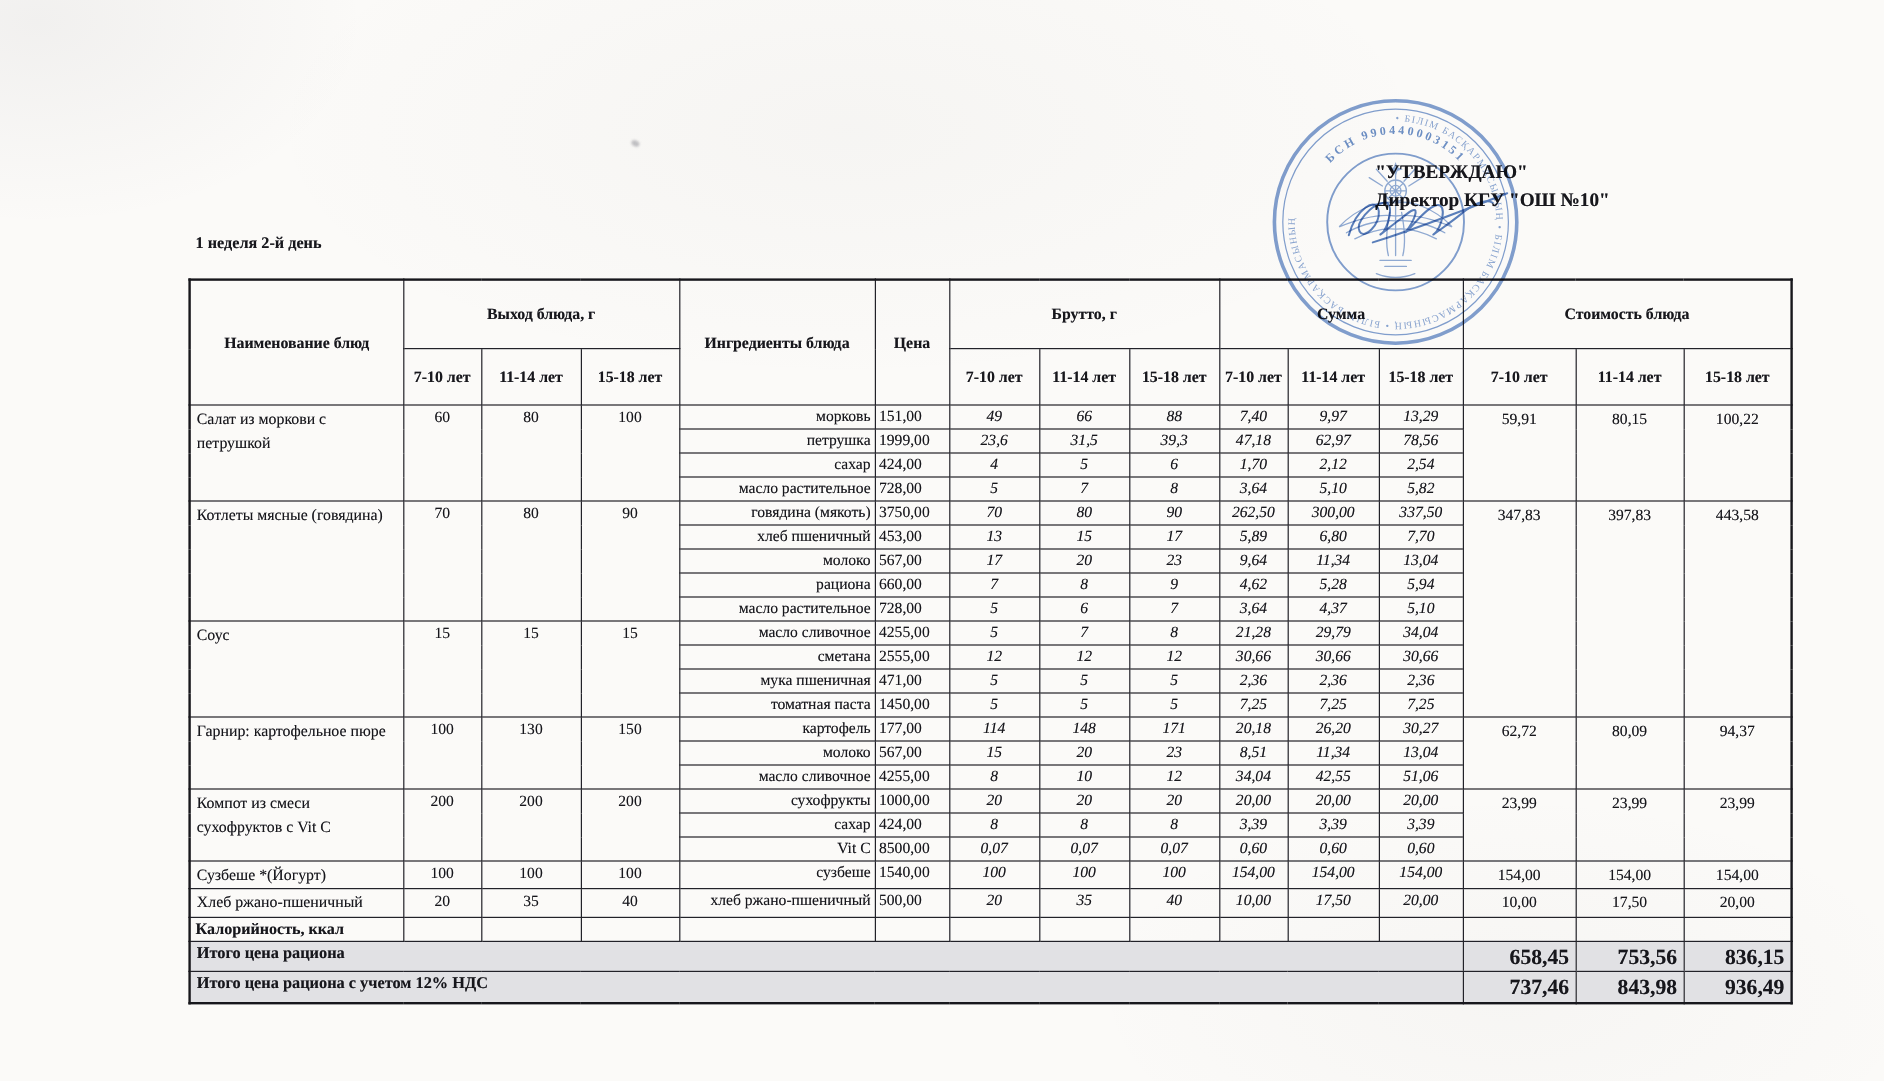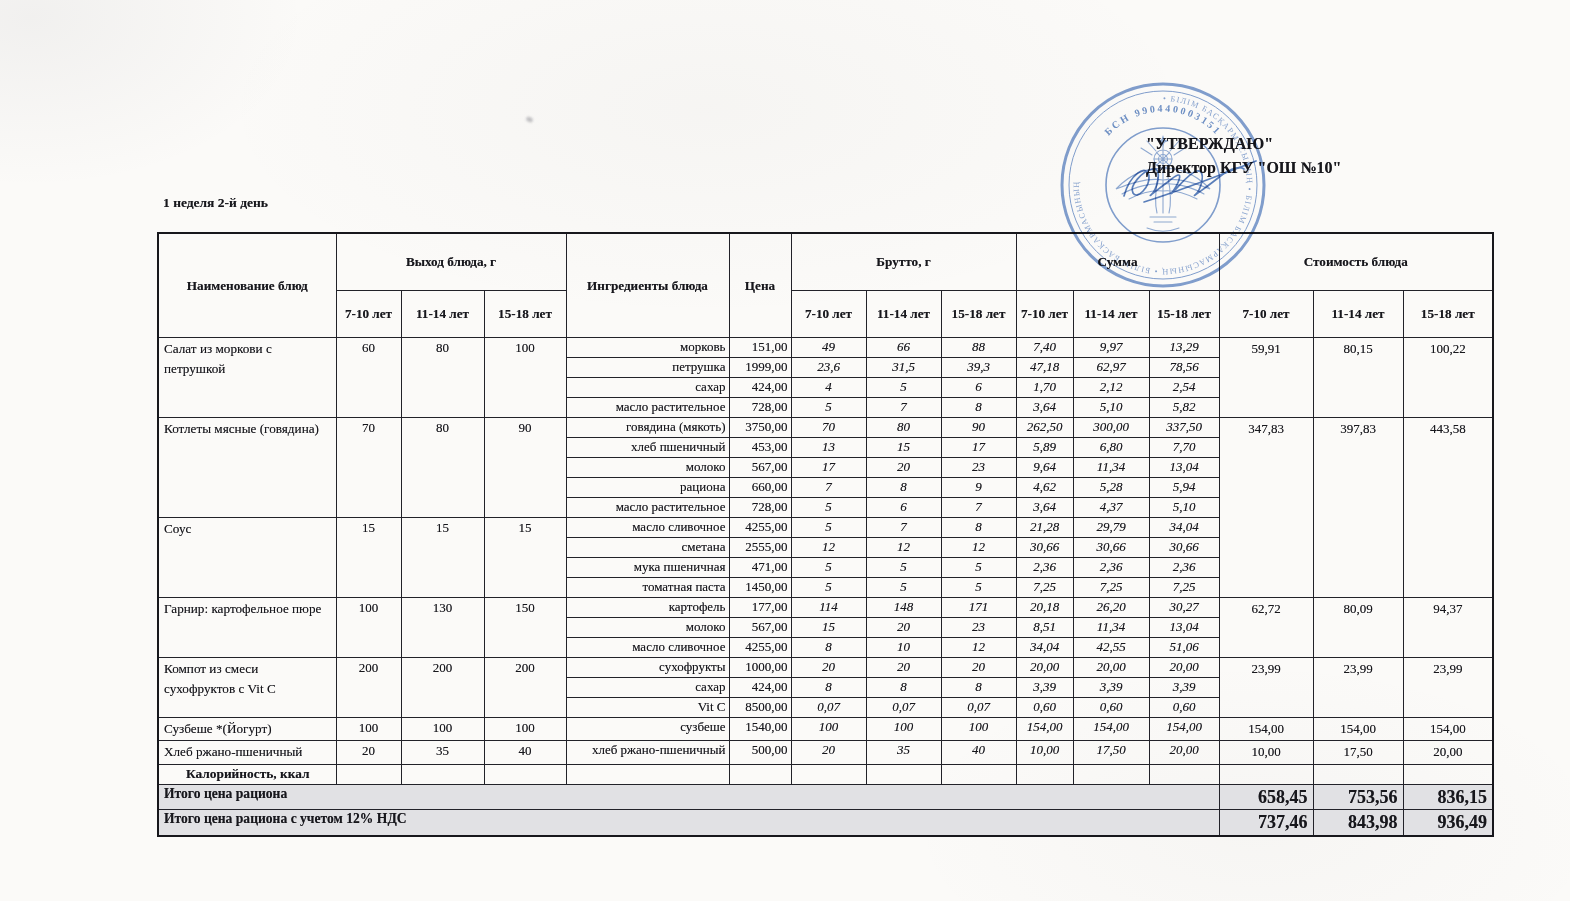--- a/index.html
+++ b/index.html
@@ -29,24 +29,24 @@
     border-collapse:collapse;table-layout:fixed;border:2px solid #17171c;
     text-shadow:0 0 .45px rgba(25,25,35,.5)}
   th,td{border:1px solid #222229;overflow:hidden}
   th{font-weight:bold;font-size:13.2px;padding:1px 2px;vertical-align:middle;text-align:center;line-height:1.35}
   thead tr:first-child th{height:54px}
   thead tr:last-child th{height:44px}
   td{font-size:13px;height:19px;padding:0 3px;text-align:center;vertical-align:top;line-height:1.35}
   td.dish{text-align:left;font-size:13.2px;padding:1px 5px;line-height:1.55;vertical-align:top}
   td.out{vertical-align:top;padding-top:1px}
   td.ing{text-align:right;padding-left:4px}
-  td.price{text-align:right}
+  td.price{text-align:left}
   td.num{font-style:italic}
   td.cost{vertical-align:top;padding-top:2px}
-  td.cal{font-weight:bold;text-align:center;padding-left:4px;font-size:13.4px}
+  td.cal{font-weight:bold;text-align:left;padding-left:4px;font-size:13.4px}
   tr.total td{background:#e1e1e4;height:17px;border-left:none;border-right:none}
   tr.total td.tval{border-left:1px solid #222229}
   td.tlabel{text-align:left;font-weight:bold;font-size:13.6px;padding-left:5px}
   td.tval{font-weight:bold;text-align:right;padding-right:5px;font-size:18px}
   
   .stamp{position:absolute;left:1056px;top:78px;width:214px;height:214px;z-index:8;
     mix-blend-mode:multiply;opacity:.9;pointer-events:none;filter:blur(.35px)}
   .signature{position:absolute;left:1116px;top:156px;width:150px;height:54px;z-index:9;
     mix-blend-mode:multiply;pointer-events:none;filter:blur(.25px)}
 </style>

